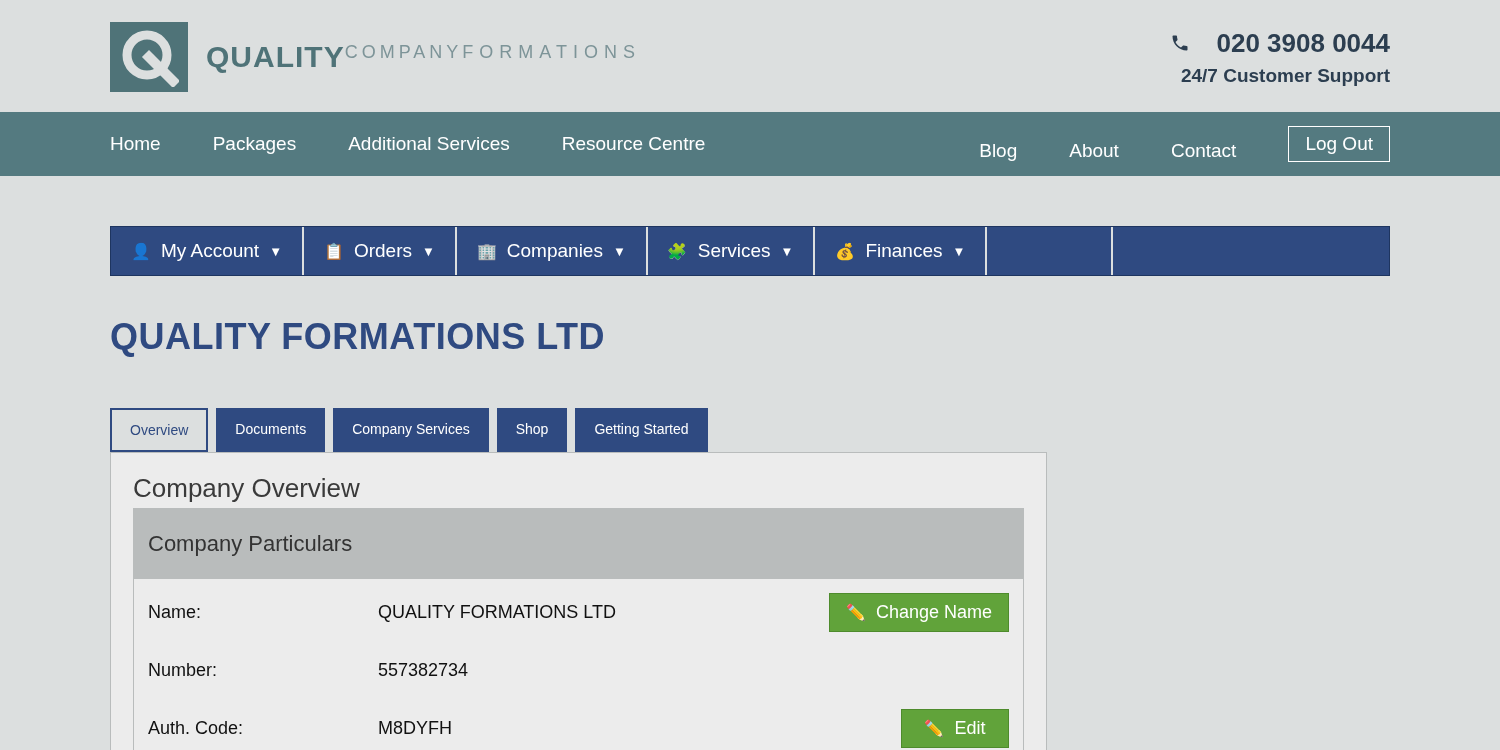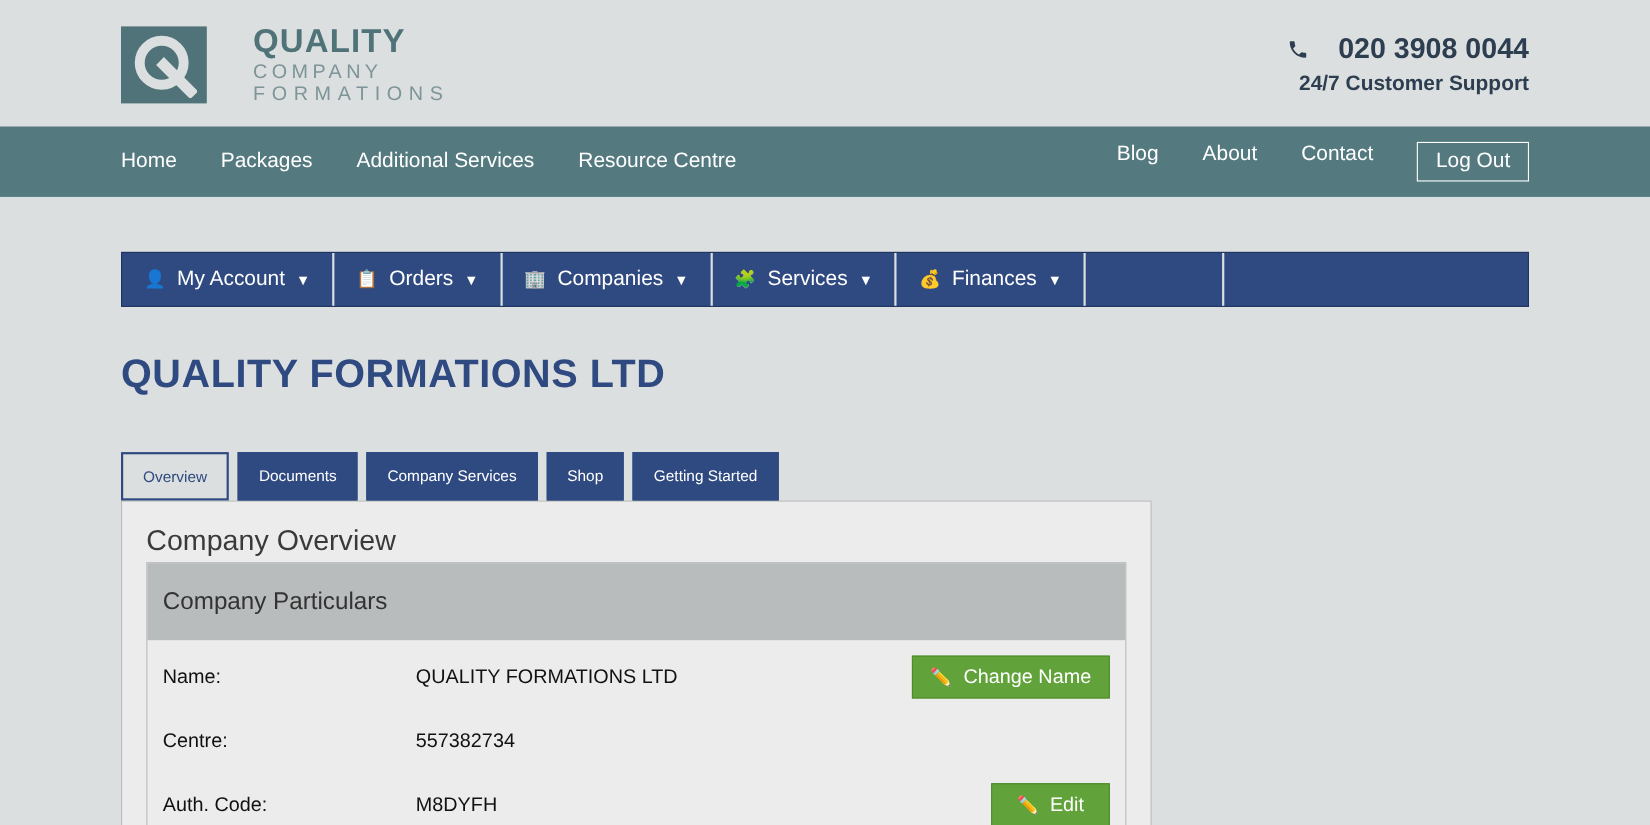--- a/index.html
+++ b/index.html
@@ -17,40 +17,40 @@
     justify-content: space-between;
     align-items: center;
     padding: 22px 0 20px 0;
   }
   .logo-block { display: flex; align-items: center; gap: 18px; }
   .logo-mark {
     width: 78px; height: 70px; background: #4f7378;
     position: relative; display:flex; align-items:center; justify-content:center;
   }
   .logo-mark svg { width: 60px; height: 60px; }
-  .logo-text { display:flex; flex-direction:column; line-height:1.05;margin-left:24px; }
+  .logo-text { display:flex; flex-direction:row; line-height:1.05; }
   .logo-text .line1 { color:#4f7378; font-weight:700; font-size:30px; letter-spacing:1px; }
   .logo-text .line2 { color:#7d9498; font-size:18px; letter-spacing:4px; margin-top:2px;}
   .logo-text .line3 { color:#7d9498; font-size:18px; letter-spacing:6px; margin-top:2px;}
   .support-block { text-align:right; }
   .phone-row { color:#2c3e50; font-weight:700; font-size:26px; display:flex; align-items:center; justify-content:space-between; gap:26px;}
   .phone-row svg { width:20px; height:20px; fill:#2c3e50;}
   .support-sub { color:#2c3e50; font-weight:700; font-size:19px; margin-top:6px;}
 
   
   .main-nav {
     background:#547a80;
     width:100%;
   }
   .main-nav-inner {
     width:1280px; margin:0 auto;
     display:flex; justify-content:space-between; align-items:center;
     height:64px;
   }
-  .nav-left, .nav-right { display:flex; align-items:flex-start; gap:40px; }
+  .nav-left, .nav-right { display:flex; align-items:flex-end; gap:52px; }
   .nav-link { color:#fff; font-size:19px; cursor:pointer; }
   .logout-btn {
     border:1px solid #fff; color:#fff; padding:6px 16px; font-size:19px;
     cursor:pointer; background:transparent;
   }
 
   
   .secondary-nav-wrap { margin-top:50px; }
   .secondary-nav {
     background:#2f4a81; border:1px solid #1e3560;
@@ -220,21 +220,21 @@
           <div class="value">QUALITY FORMATIONS LTD</div>
           <div class="actions">
             <button class="green-btn wide">
               <span class="icon-emoji">✏️</span>
               <span>Change Name</span>
             </button>
           </div>
         </div>
 
         <div class="row">
-          <div class="label">Centre:</div>
+          <div class="label">Number:</div>
           <div class="value">557382734</div>
         </div>
 
         <div class="row">
           <div class="label">Auth. Code:</div>
           <div class="value">M8DYFH</div>
           <div class="actions">
             <button class="green-btn small">
               <span class="icon-emoji">✏️</span>
               <span>Edit</span>

